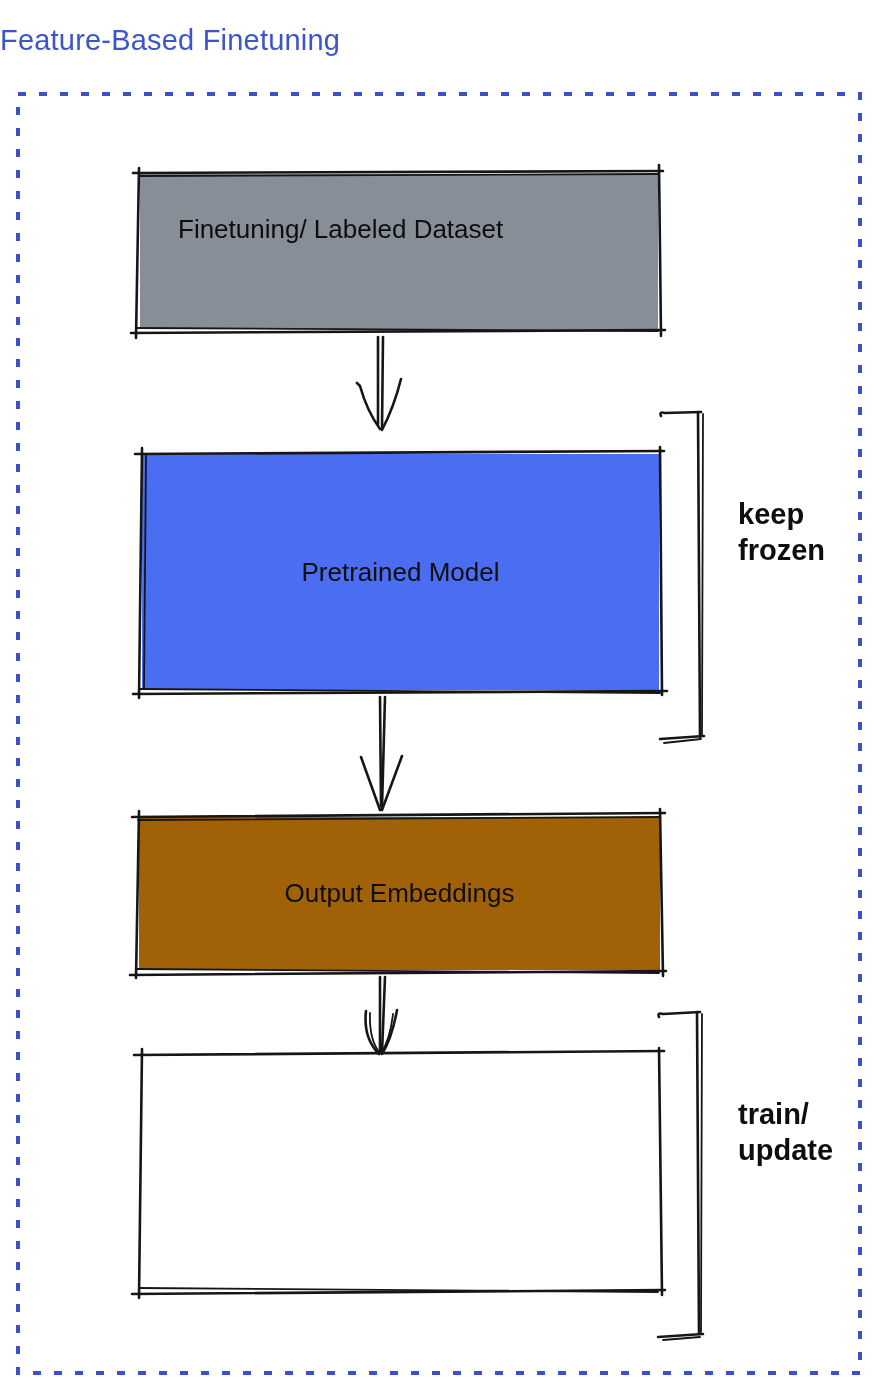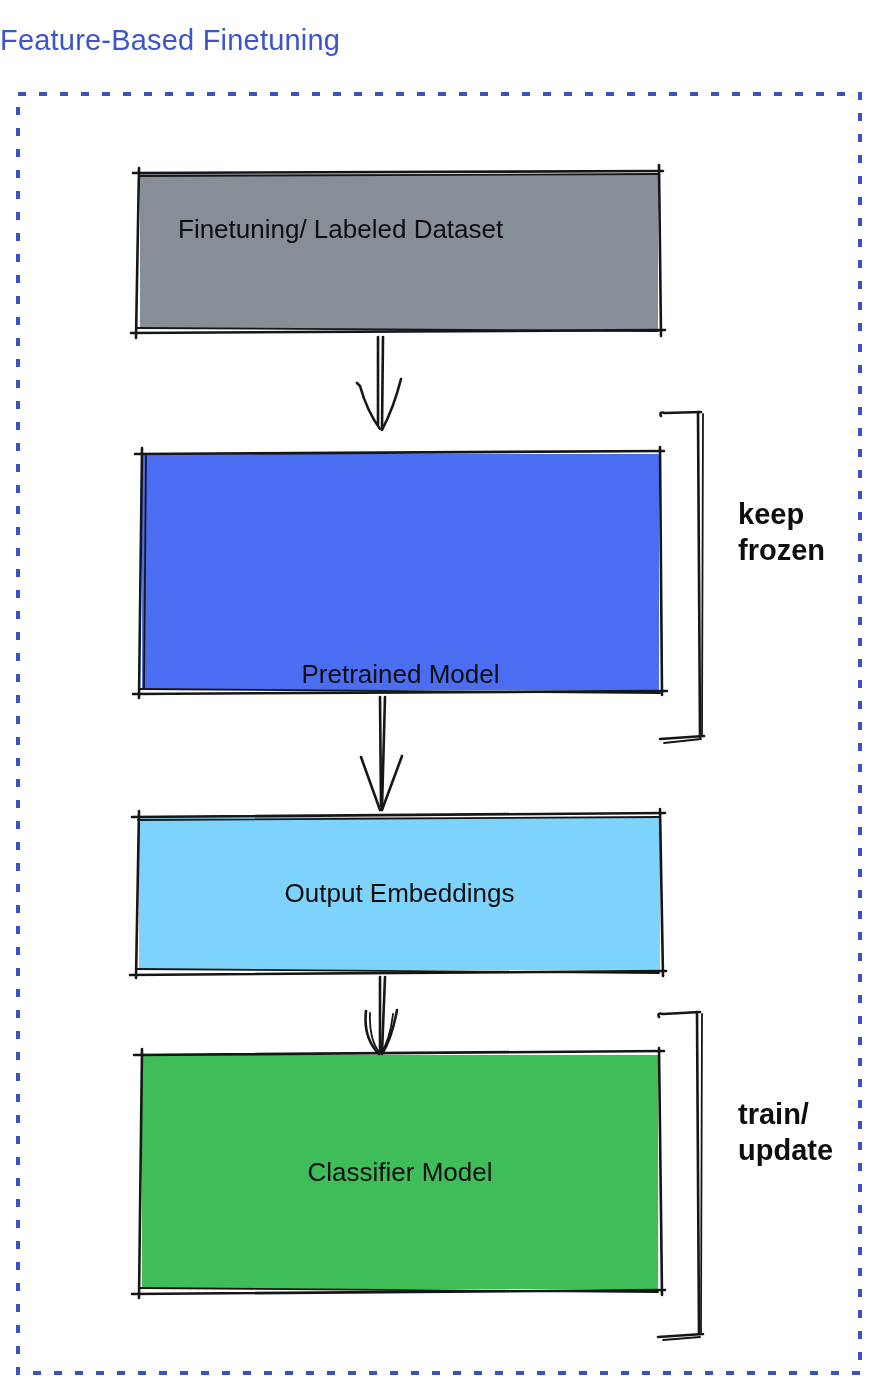--- a/index.html
+++ b/index.html
@@ -34,21 +34,21 @@
     color: var(--text-color, #0E0E0E);
     box-sizing: border-box;
   }
   .box.top-left {
     align-items: flex-start;
     justify-content: flex-start;
     padding-top: 40px;
     padding-left: 38px;
   }
   .box-finetuning-dataset { left: 140px; top: 174px; width: 518px; height: 155px; }
-  .box-pretrained-model  { left: 142px; top: 454px; width: 517px; height: 236px; align-items: flex-end; }
+  .box-pretrained-model  { left: 142px; top: 454px; width: 517px; height: 236px; }
   .box-output-embeddings { left: 139px; top: 817px; width: 521px; height: 153px; }
   .box-classifier-model  { left: 142px; top: 1055px; width: 516px; height: 234px; }
   .annotation {
     position: absolute;
     font-size: 29px;
     line-height: 36px;
     color: #0E0E0E;
     white-space: pre-line;
     font-weight: bold;
   }
@@ -83,27 +83,24 @@
   <div class="diagram-title">Feature-Based Finetuning</div>
 
   <div class="box top-left box-finetuning-dataset" style="background-color: rgb(135, 142, 152);">
     <span>Finetuning/ Labeled Dataset</span>
   </div>
 
   <div class="box box-pretrained-model" style="background-color: rgb(75, 109, 241);">
     <span>Pretrained Model</span>
   </div>
 
-  <div class="box box-output-embeddings" style="background-color: #7dd3fc;">
+  <div class="box box-output-embeddings" style="background-color: #a16207;">
     <span>Output Embeddings</span>
   </div>
 
-  <div class="box box-classifier-model" style="background-color: rgb(62, 189, 89);">
-    <span>Classifier Model</span>
-  </div>
 
   <div class="annotation annotation-keep-frozen">keep frozen</div>
 
   <div class="annotation annotation-train-update">train/ update</div>
 
   <svg class="overlay" width="880" height="1393" viewBox="0 0 880 1393">
 
     <rect class="frame-rect" x="18" y="94" width="842" height="1279"></rect>
 
     <g>

